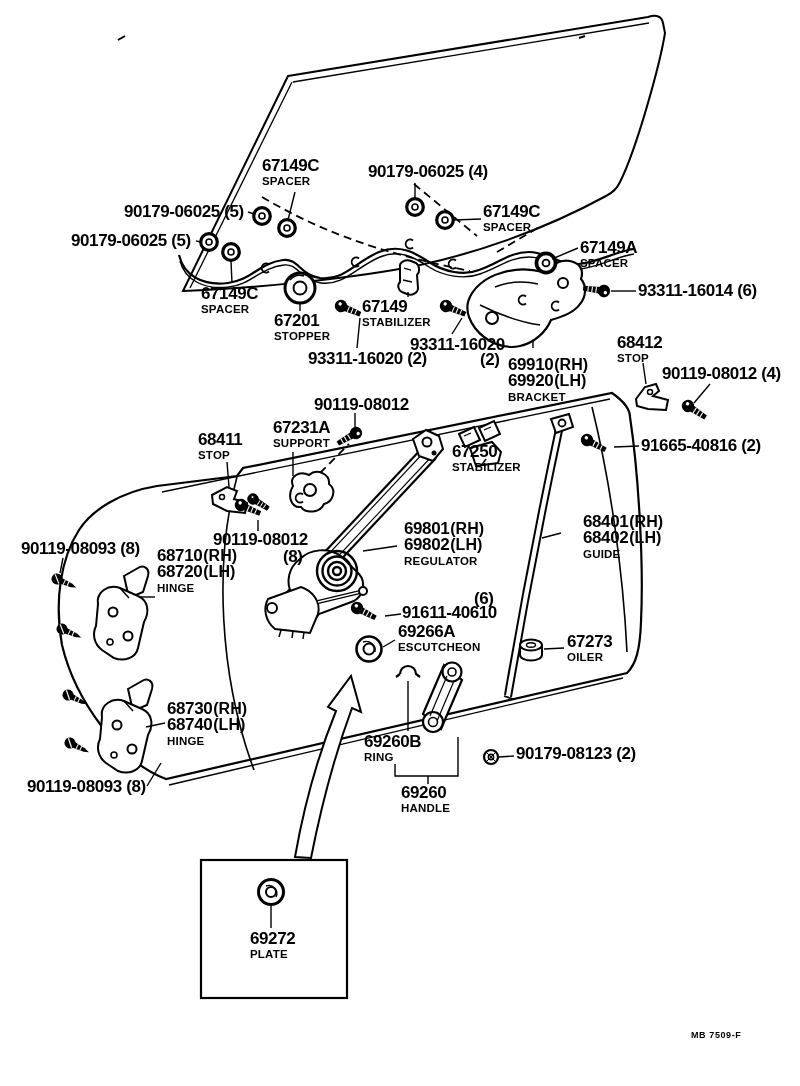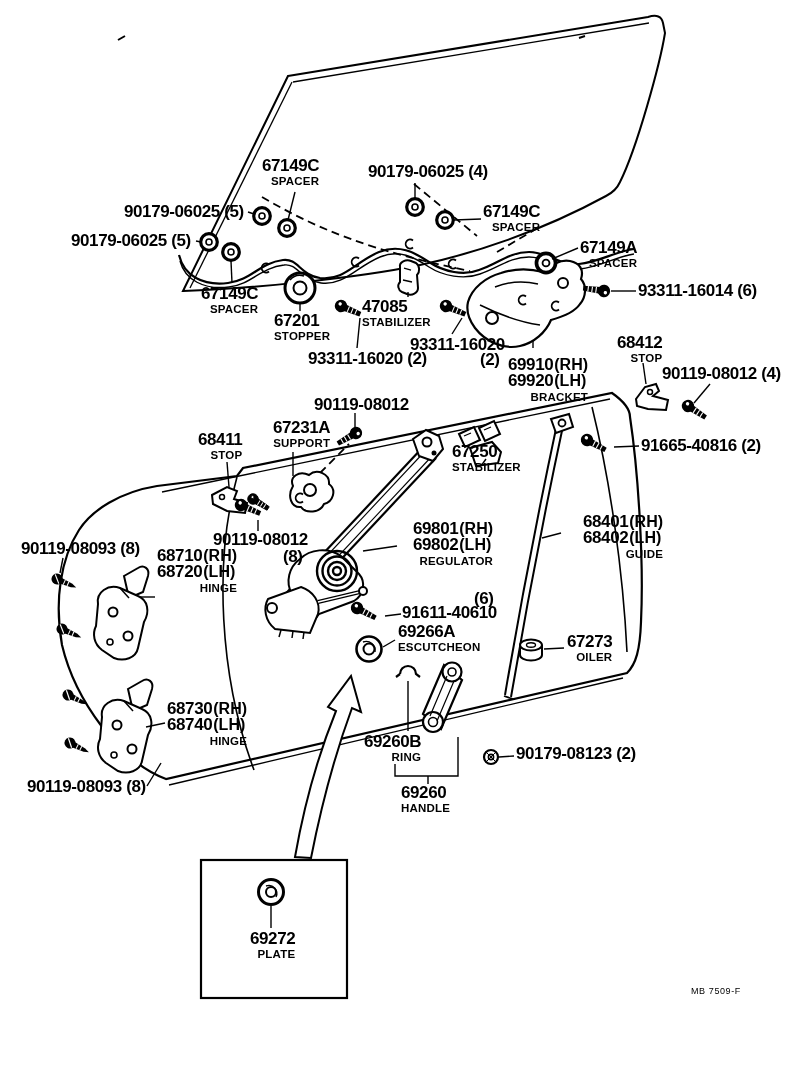--- a/index.html
+++ b/index.html
@@ -1,23 +1,23 @@
 <!DOCTYPE html>
 <html><head>
 <meta charset="utf-8">
 <style>
   html,body{margin:0;padding:0;background:#fff;}
   body{width:800px;height:1086px;position:relative;font-family:"Liberation Sans",sans-serif;color:#000;overflow:hidden;}
   #art{position:absolute;left:0;top:0;}
   .lbl{position:absolute;white-space:nowrap;line-height:15px;}
   .num{font-size:17px;font-weight:700;letter-spacing:-0.4px;line-height:15px;}
-  .sub{font-size:11.5px;font-weight:700;letter-spacing:0.2px;margin-top:2px;line-height:12px;text-align:right;}
+  .sub{font-size:11.5px;font-weight:700;letter-spacing:0.2px;margin-top:2px;line-height:12px;}
   .row{display:flex;align-items:baseline;gap:1px;height:16px;}
   .tag{font-size:16px;font-weight:700;}
-  .footer-code{position:absolute;font-size:9px;font-weight:400;letter-spacing:0.6px;}
+  .footer-code{position:absolute;font-size:9px;font-weight:700;letter-spacing:0.6px;margin-top:44px;}
 </style>
 </head>
 <body>
 
 <svg id="art" width="800" height="1086" viewBox="0 0 800 1086" xmlns="http://www.w3.org/2000/svg">
   <defs>
     <g id="bolt">
       <circle cx="0" cy="0" r="6.2" fill="#000"></circle>
       <circle cx="-1.6" cy="-1.6" r="1.7" fill="#fff"></circle>
       <path d="M4,-3.4 L21,-2.4 L21,2.4 L4,3.4 Z" fill="#000"></path>
@@ -293,21 +293,21 @@
 </div>
 <div class="lbl" style="left:201px;top:286px">
   <div class="num">67149C</div>
   <div class="sub">SPACER</div>
 </div>
 <div class="lbl" style="left:274px;top:313px">
   <div class="num">67201</div>
   <div class="sub">STOPPER</div>
 </div>
 <div class="lbl" style="left:362px;top:299px">
-  <div class="num">47085</div>
+  <div class="num">67149</div>
   <div class="sub">STABILIZER</div>
 </div>
 <div class="lbl" style="left:410px;top:337px">
   <div class="num">93311-16020</div>
 </div>
 <div class="lbl" style="left:480px;top:352px">
   <div class="num">(2)</div>
 </div>
 <div class="lbl" style="left:308px;top:351px">
   <div class="num">93311-16020 (2)</div>
@@ -341,21 +341,21 @@
   <div class="num">67231A</div>
   <div class="sub">SUPPORT</div>
 </div>
 <div class="lbl" style="left:452px;top:444px">
   <div class="num">67250</div>
   <div class="sub">STABILIZER</div>
 </div>
 <div class="lbl" style="left:641px;top:438px">
   <div class="num">91665-40816 (2)</div>
 </div>
-<div class="lbl" style="left:413px;top:521px">
+<div class="lbl" style="left:404px;top:521px">
   <div class="row">
     <span class="num">69801</span>
       <span class="tag">(RH)</span>
   </div>
   <div class="row">
     <span class="num">69802</span>
       <span class="tag">(LH)</span>
   </div>
   <div class="sub">REGULATOR</div>
 </div>

